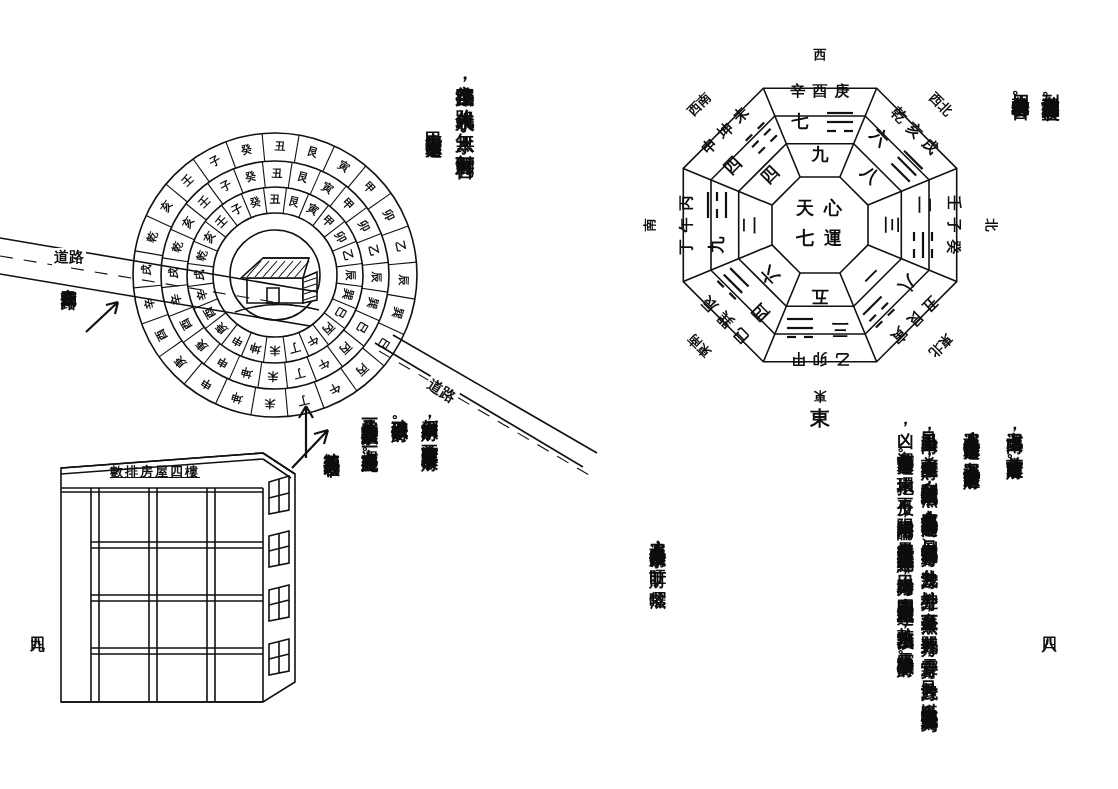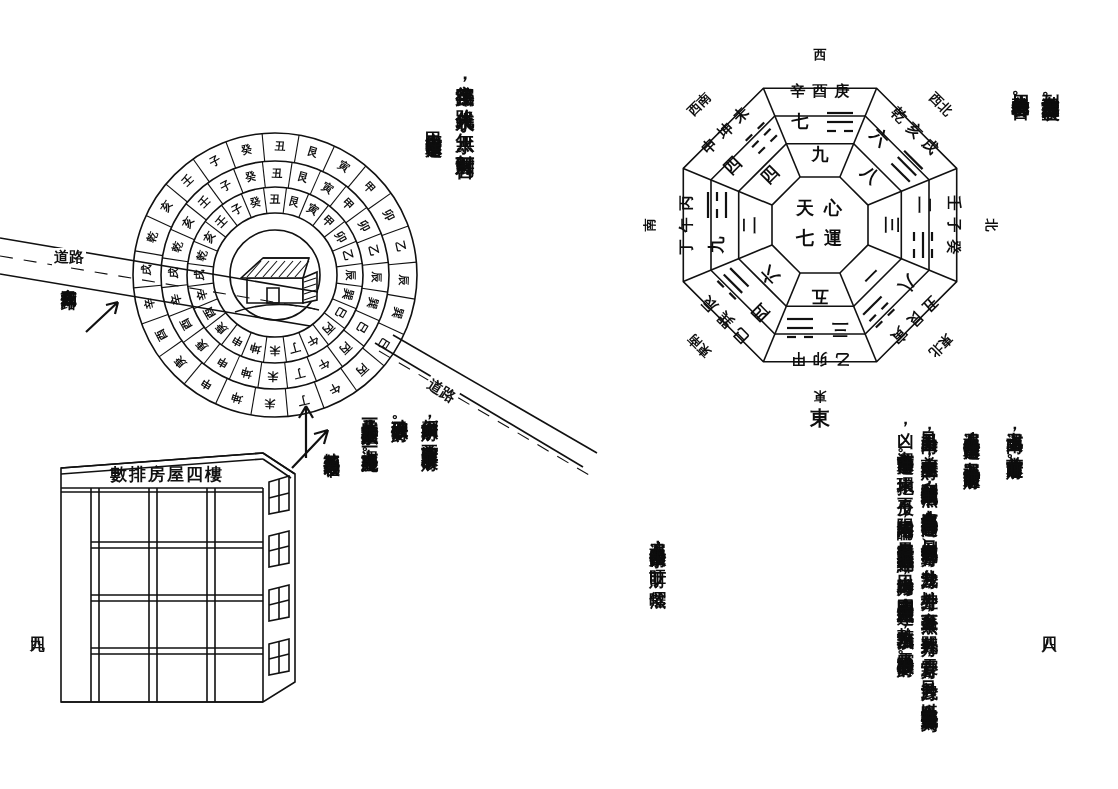--- a/index.html
+++ b/index.html
@@ -57,22 +57,23 @@
 
   .roadlabel{
     position:absolute;
     font-family:"DejaVu Serif","Liberation Serif",serif;
     font-weight:700;font-size:15px;color:#111;
     background:#fff;padding:0 2px;
   }
   .bldglabel{
     position:absolute;
     font-family:"DejaVu Serif","Liberation Serif",serif;
-    font-weight:700;font-size:17px;color:#111;
+    font-weight:700;font-size:13px;color:#111;
     letter-spacing:2px;
+    text-decoration:underline;
   }
 </style>
 </head>
 <body>
 
 <div class="page">
 
   <div class="ink" style="left:95px;top:100px;">
     <svg width="360" height="350" viewBox="0 0 360 350">
       <g id="luopan">

